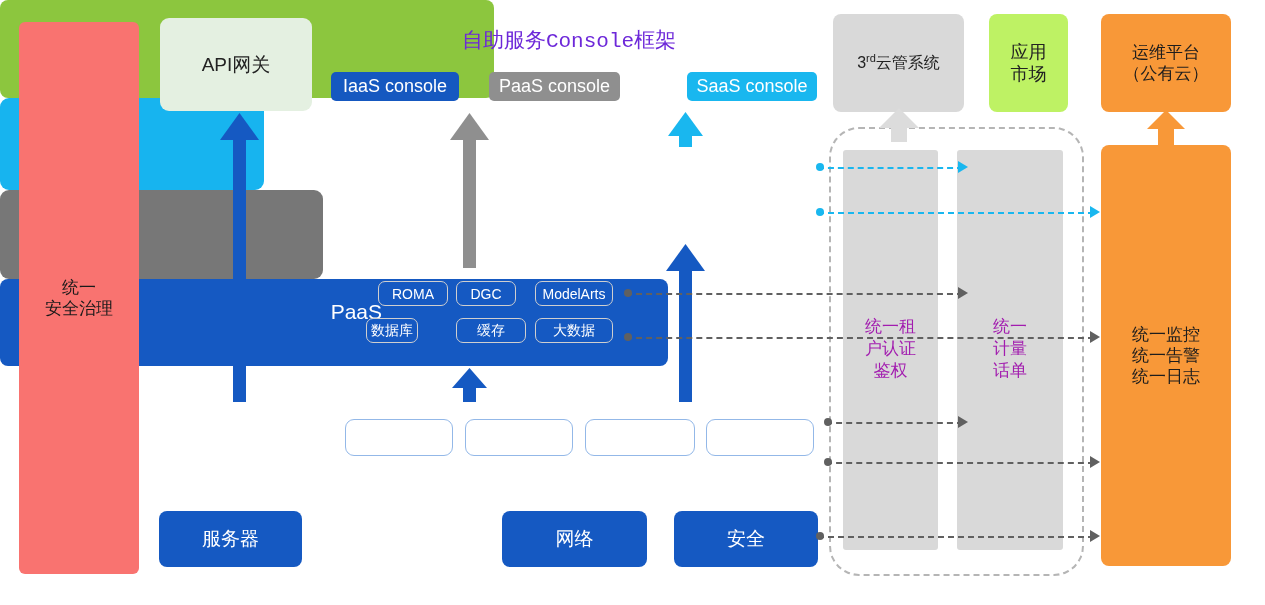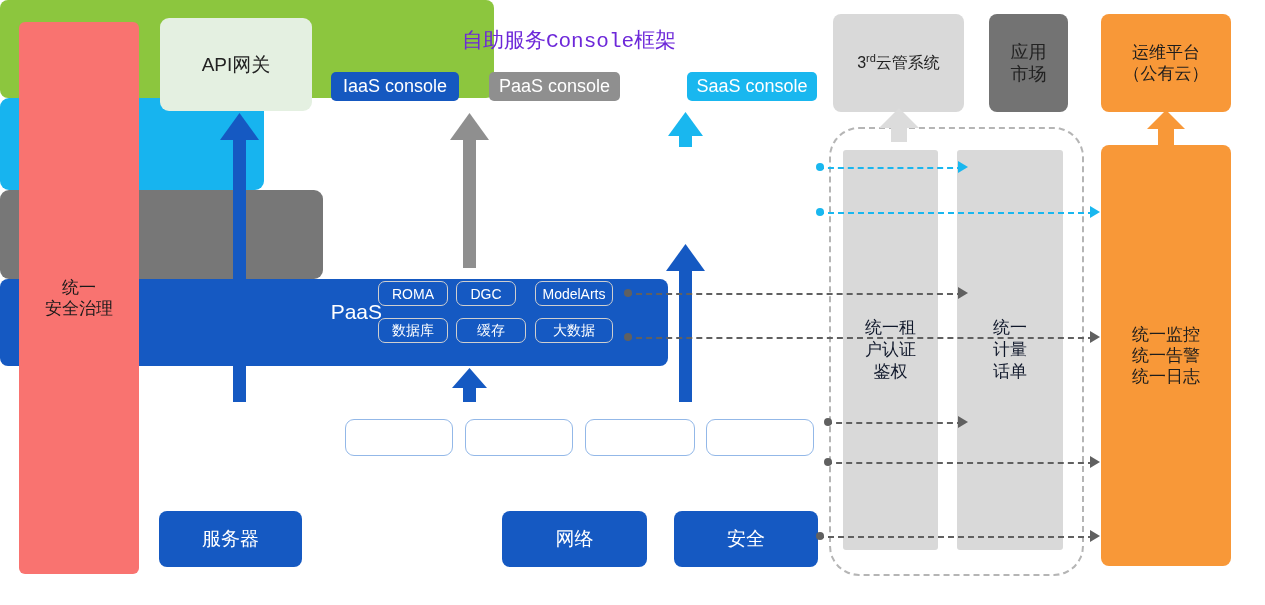--- a/index.html
+++ b/index.html
@@ -79,21 +79,21 @@
   #console-iaas { left: 331px; width: 128px; background: #1558c0; }
   #console-paas { left: 489px; width: 131px; background: #8f8f8f; }
   #console-saas { left: 646px; width: 130px; background: #19b7ef; margin-left: 41px; }
   
   #third-cloud {
     left: 833px; top: 14px; width: 131px; height: 98px;
     background: #d9d9d9; color: #222; font-size: 16px;
   }
   #app-market {
     left: 989px; top: 14px; width: 79px; height: 98px;
-    background: #737373; color: #222; font-size: 18px;
+    background: #bef264; color: #222; font-size: 18px;
   }
   
   #ops-platform {
     left: 1101px; top: 14px; width: 130px; height: 98px;
     background: #f89838; color: #1d1d1d; font-size: 17px;
   }
   #ops-col {
     left: 1101px; top: 145px; width: 130px; height: 421px;
     background: #f89838; color: #1d1d1d; font-size: 17px;
   }
@@ -125,21 +125,21 @@
     text-align: right; color: #ffffff; font-size: 21px;
   }
   .paas-pill {
     height: 25px; color: #ffffff; font-size: 14px;
     border: 1.5px solid #cfcfcf; background: transparent;
     border-radius: 7px;
   }
   #paas-roma   { left: 378px; top: 281px; width: 70px; }
   #paas-dgc    { left: 456px; top: 281px; width: 60px; }
   #paas-ma     { left: 535px; top: 281px; width: 78px; }
-  #paas-db     { left: 378px; top: 318px; width: 70px; }
+  #paas-db     { left: 366px; top: 318px; width: 52px; }
   #paas-cache  { left: 456px; top: 318px; width: 70px; }
   #paas-bigdata{ left: 535px; top: 318px; width: 78px; }
   
   #infra-box {
     left: 159px; top: 402px; width: 668px; height: 87px;
     background: #1559c2; border-radius: 8px;
   }
   #infra-label {
     position: absolute; left: 170px; top: 428px; width: 170px;
     text-align: center; color: #ffffff; font-size: 19px;
@@ -171,24 +171,25 @@
     border-radius: 30px;
     box-sizing: border-box;
   }
   .gray-col {
     position: absolute;
     top: 150px; height: 400px;
     background: #d9d9d9;
     border-radius: 3px;
     display: flex; align-items: center; justify-content: center;
     text-align: center;
-    font-size: 17px; color: #0f172a;
+    font-size: 17px; color: #a21caf;
     line-height: 1.3;
     white-space: pre-line;
     box-sizing: border-box;
+    font-family: Liberation Mono, monospace;
   }
   #col-auth  { left: 843px; width: 95px; }
   #col-meter { left: 957px; width: 106px; }
   
   .dline {
     position: absolute;
     height: 0;
     border-top: 2px dashed #606060;
   }
   .dline.cyan { border-top-color: #19b7ef; }

